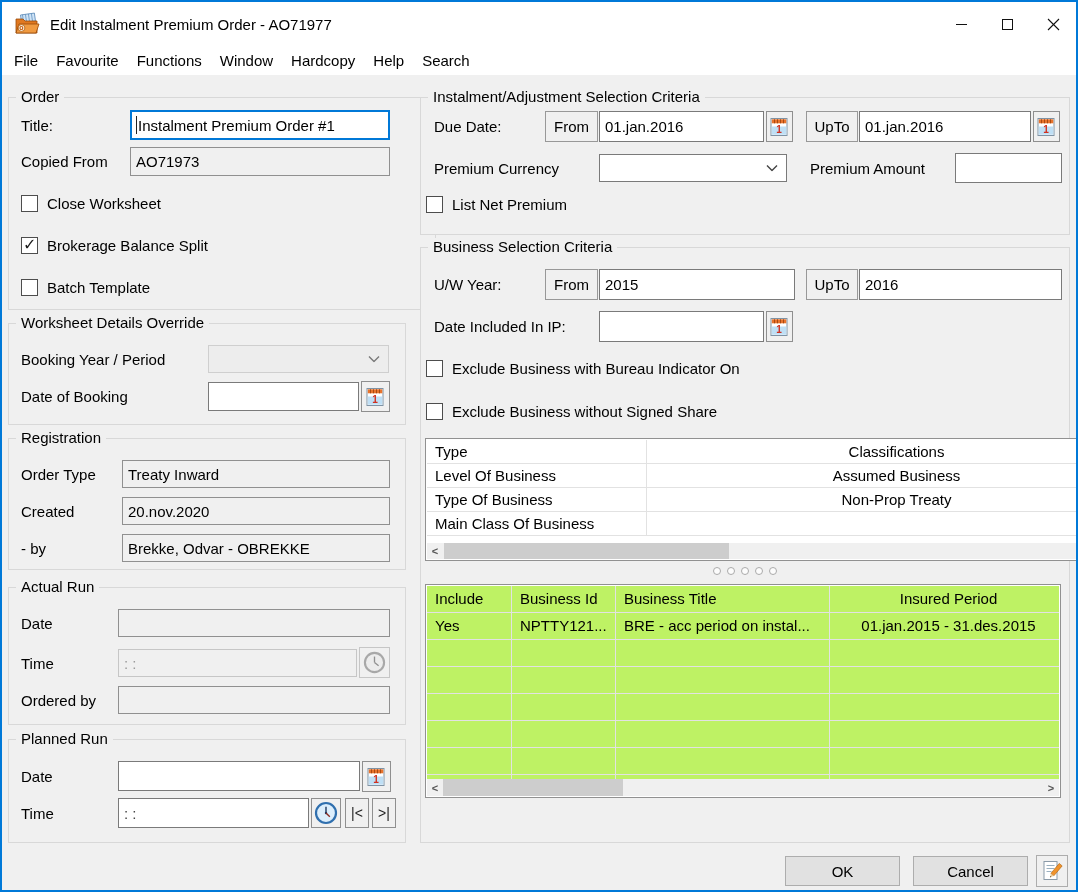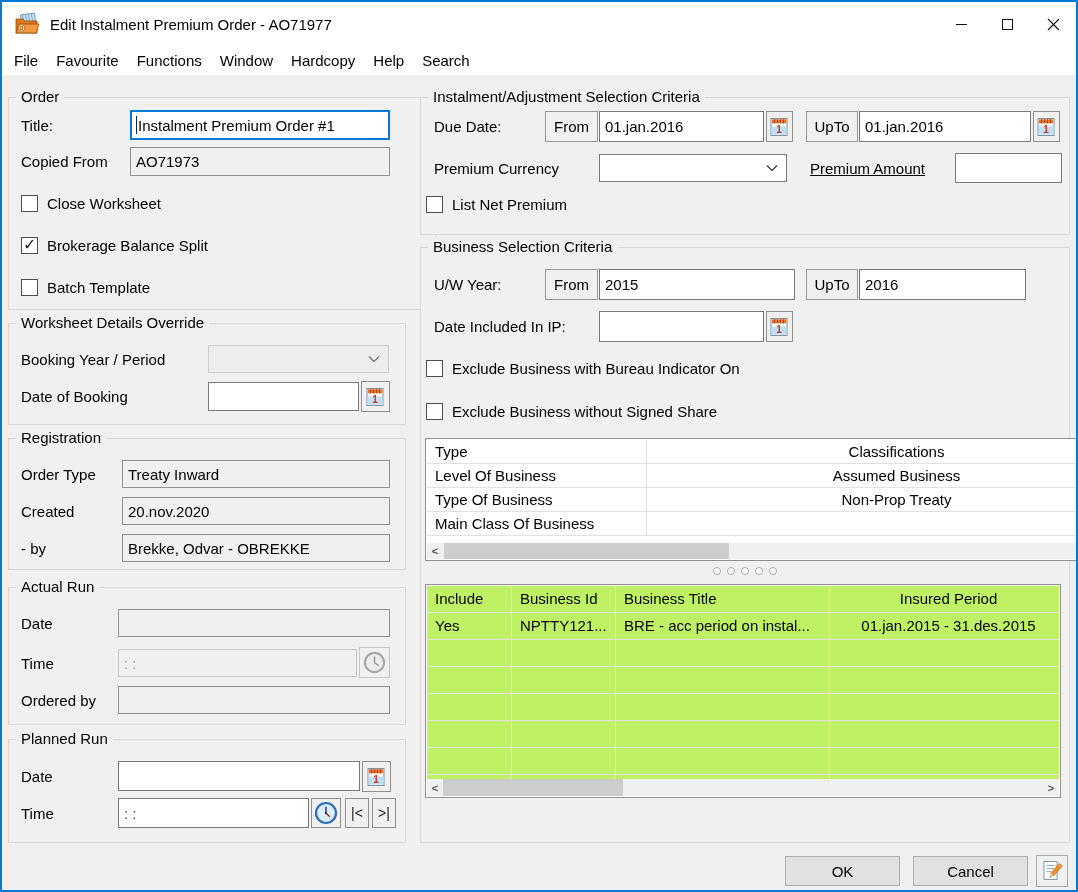--- a/index.html
+++ b/index.html
@@ -295,21 +295,21 @@
       </div>
       <span class="lbl" style="left:13px;top:56px;height:28px;">Premium Currency</span>
       <div class="dropdown" style="left:178px;top:56px;width:188px;height:28px;">
         <span></span>
         <span class="chev">
             <svg width="12" height="7" viewBox="0 0 12 7">
               <polyline points="1,1 6,6 11,1" fill="none" stroke="#444" stroke-width="1.4"></polyline>
             </svg>
           </span>
       </div>
-      <span class="lbl" style="left:389px;top:55px;height:30px;text-decoration:underline;">Premium Amount</span>
+      <span class="lbl" style="left:389px;top:55px;height:30px;">Premium Amount</span>
       <div class="input" style="left:534px;top:55px;width:107px;height:30px;">
         <span></span>
       </div>
       <div class="cbrow" style="left:5px;top:97px;">
         <span class="checkbox"></span>
         <span class="cblabel">List Net Premium</span>
       </div>
     </div>
 
     <div class="group" style="left:418px;top:172px;width:650px;height:596px;">
@@ -317,21 +317,21 @@
       <span class="lbl" style="left:13px;top:21px;height:31px;">U/W Year:</span>
       <div class="tagbox" style="left:124px;top:21px;width:53px;height:31px;">
         <span>From</span>
       </div>
       <div class="input" style="left:178px;top:21px;width:196px;height:31px;">
         <span>2015</span>
       </div>
       <div class="tagbox" style="left:385px;top:21px;width:52px;height:31px;">
         <span>UpTo</span>
       </div>
-      <div class="input" style="left:438px;top:21px;width:167px;height:31px;">
+      <div class="input" style="left:438px;top:21px;width:203px;height:31px;">
         <span>2016</span>
       </div>
       <span class="lbl" style="left:13px;top:63px;height:31px;">Date Included In IP:</span>
       <div class="input" style="left:178px;top:63px;width:165px;height:31px;">
         <span></span>
       </div>
       <div class="iconbtn" style="left:345px;top:63px;width:27px;height:31px;">
         <svg width="19" height="21" viewBox="0 0 19 21">
           <rect x="1" y="2.5" width="16" height="17" fill="#fff" stroke="#7f93a5"></rect>
           <rect x="1.8" y="3.3" width="14.5" height="4" fill="#e8732c"></rect>

